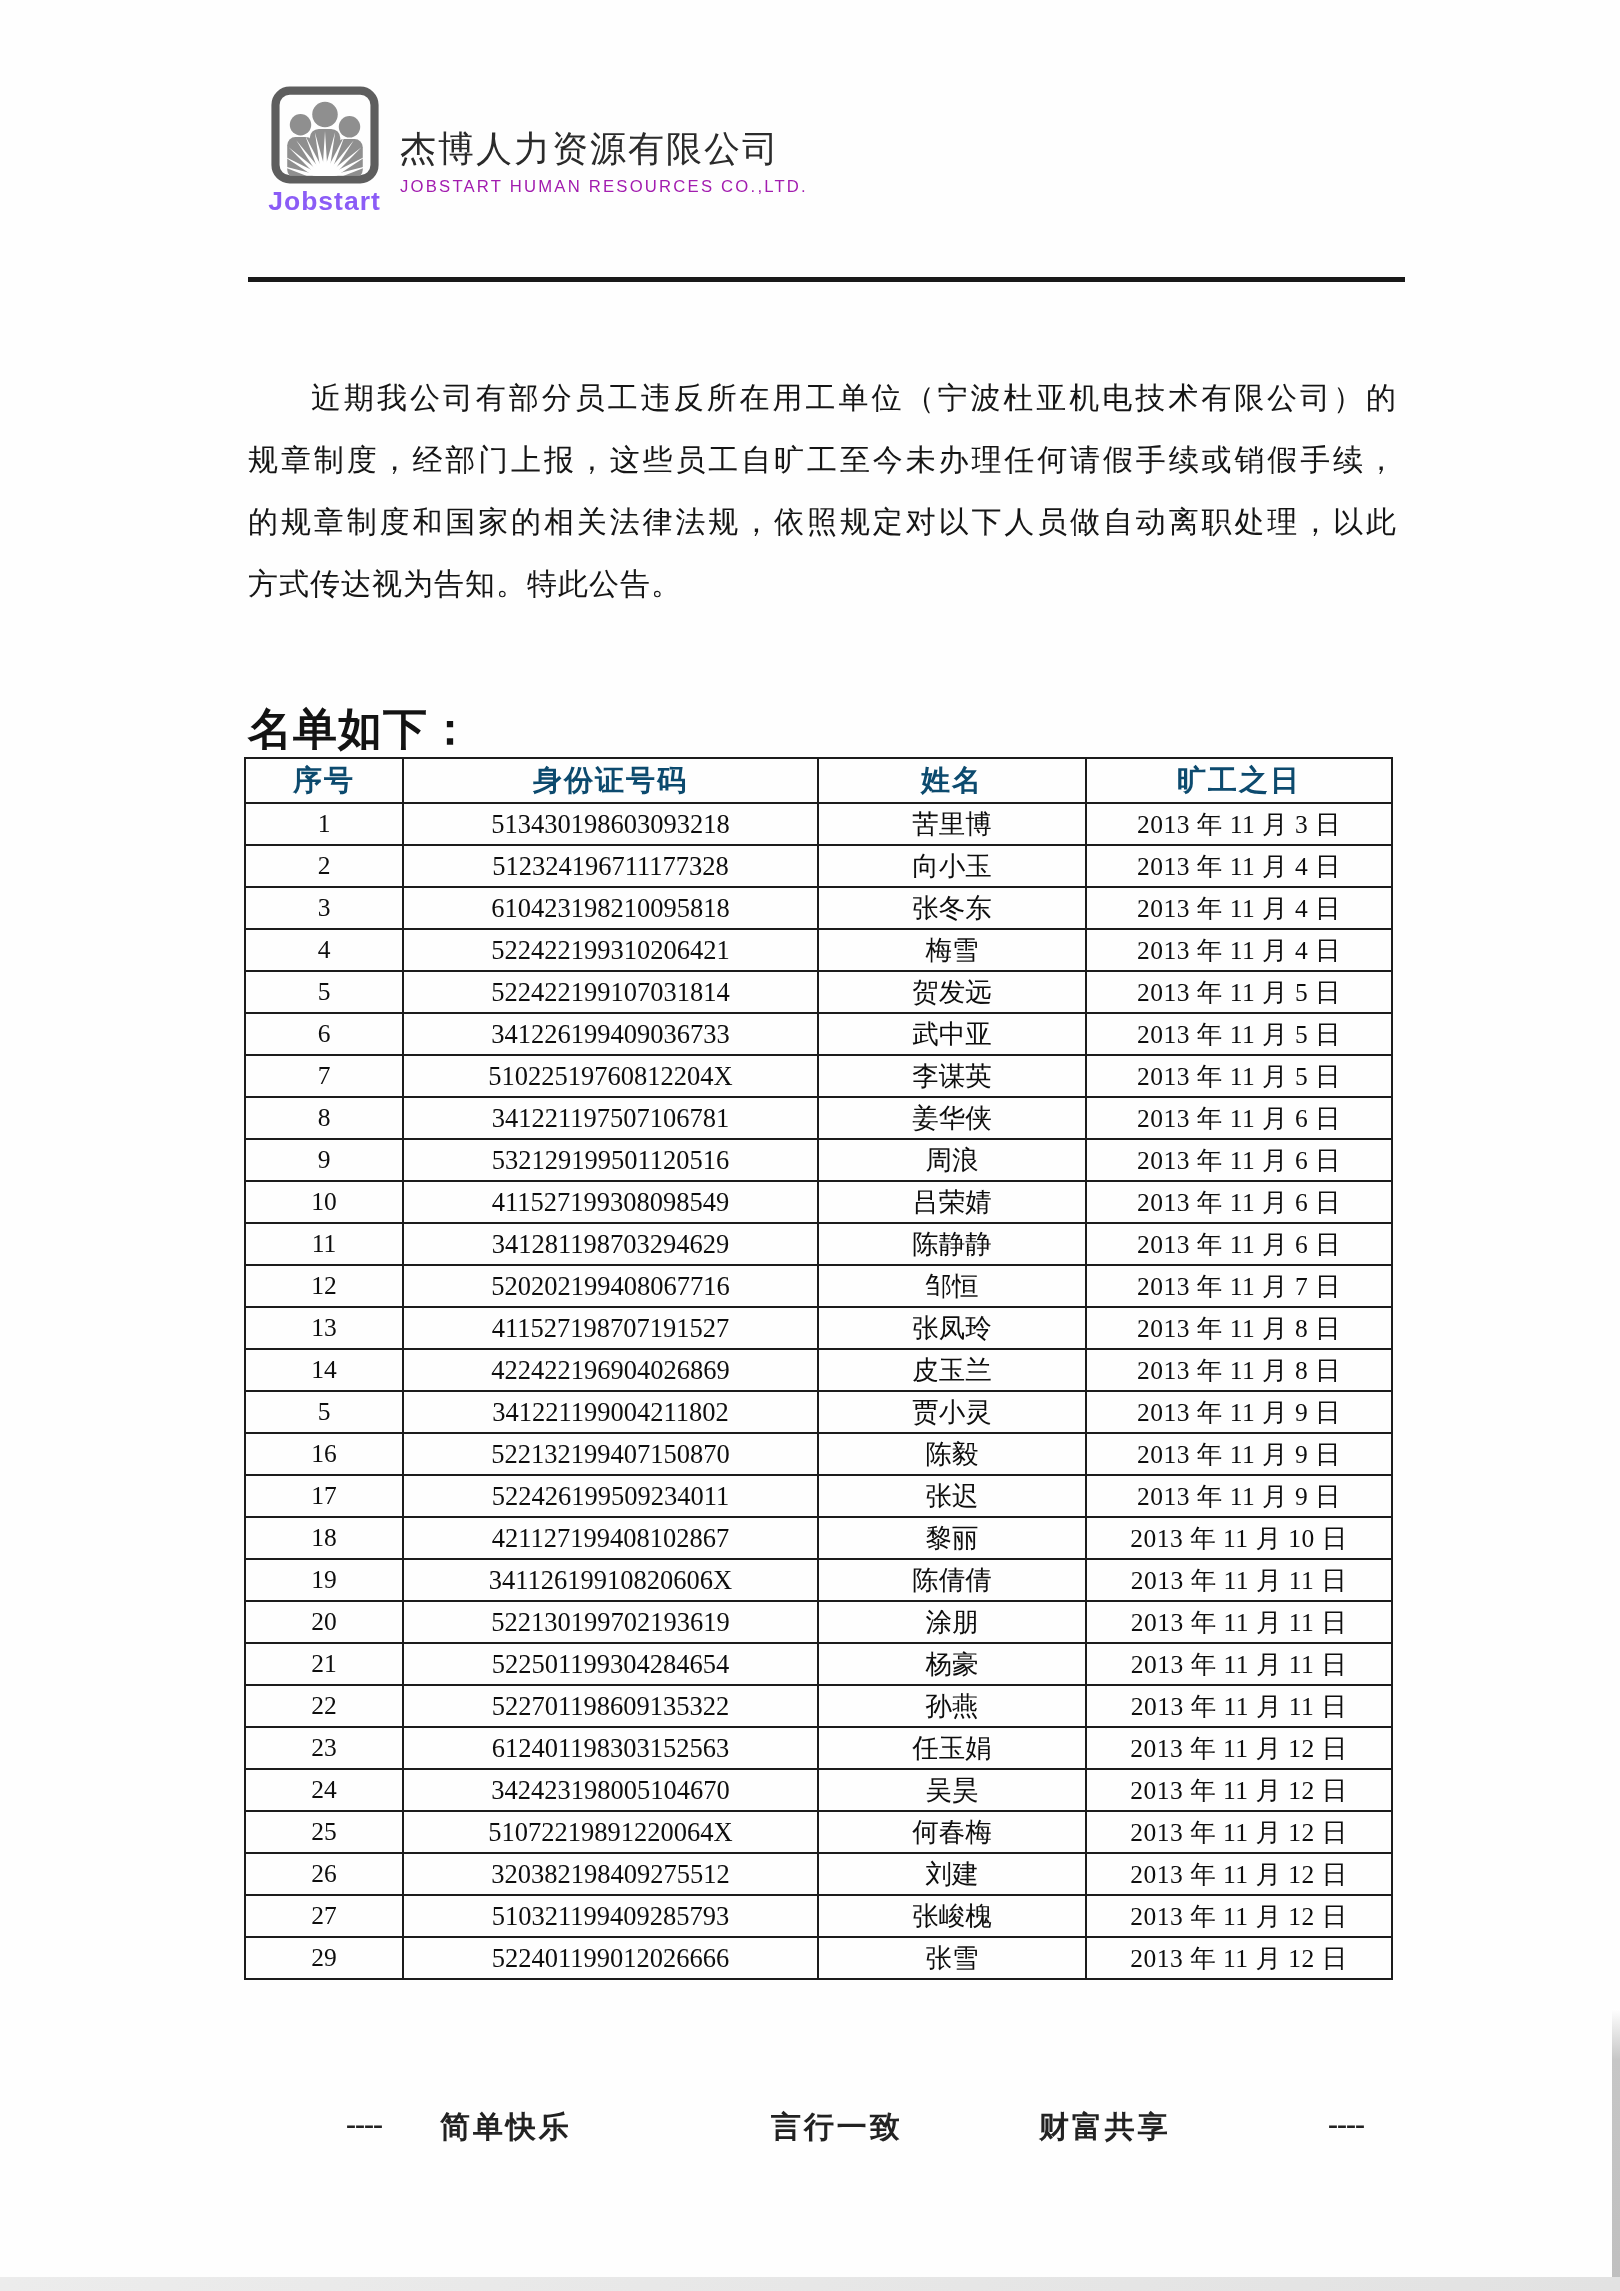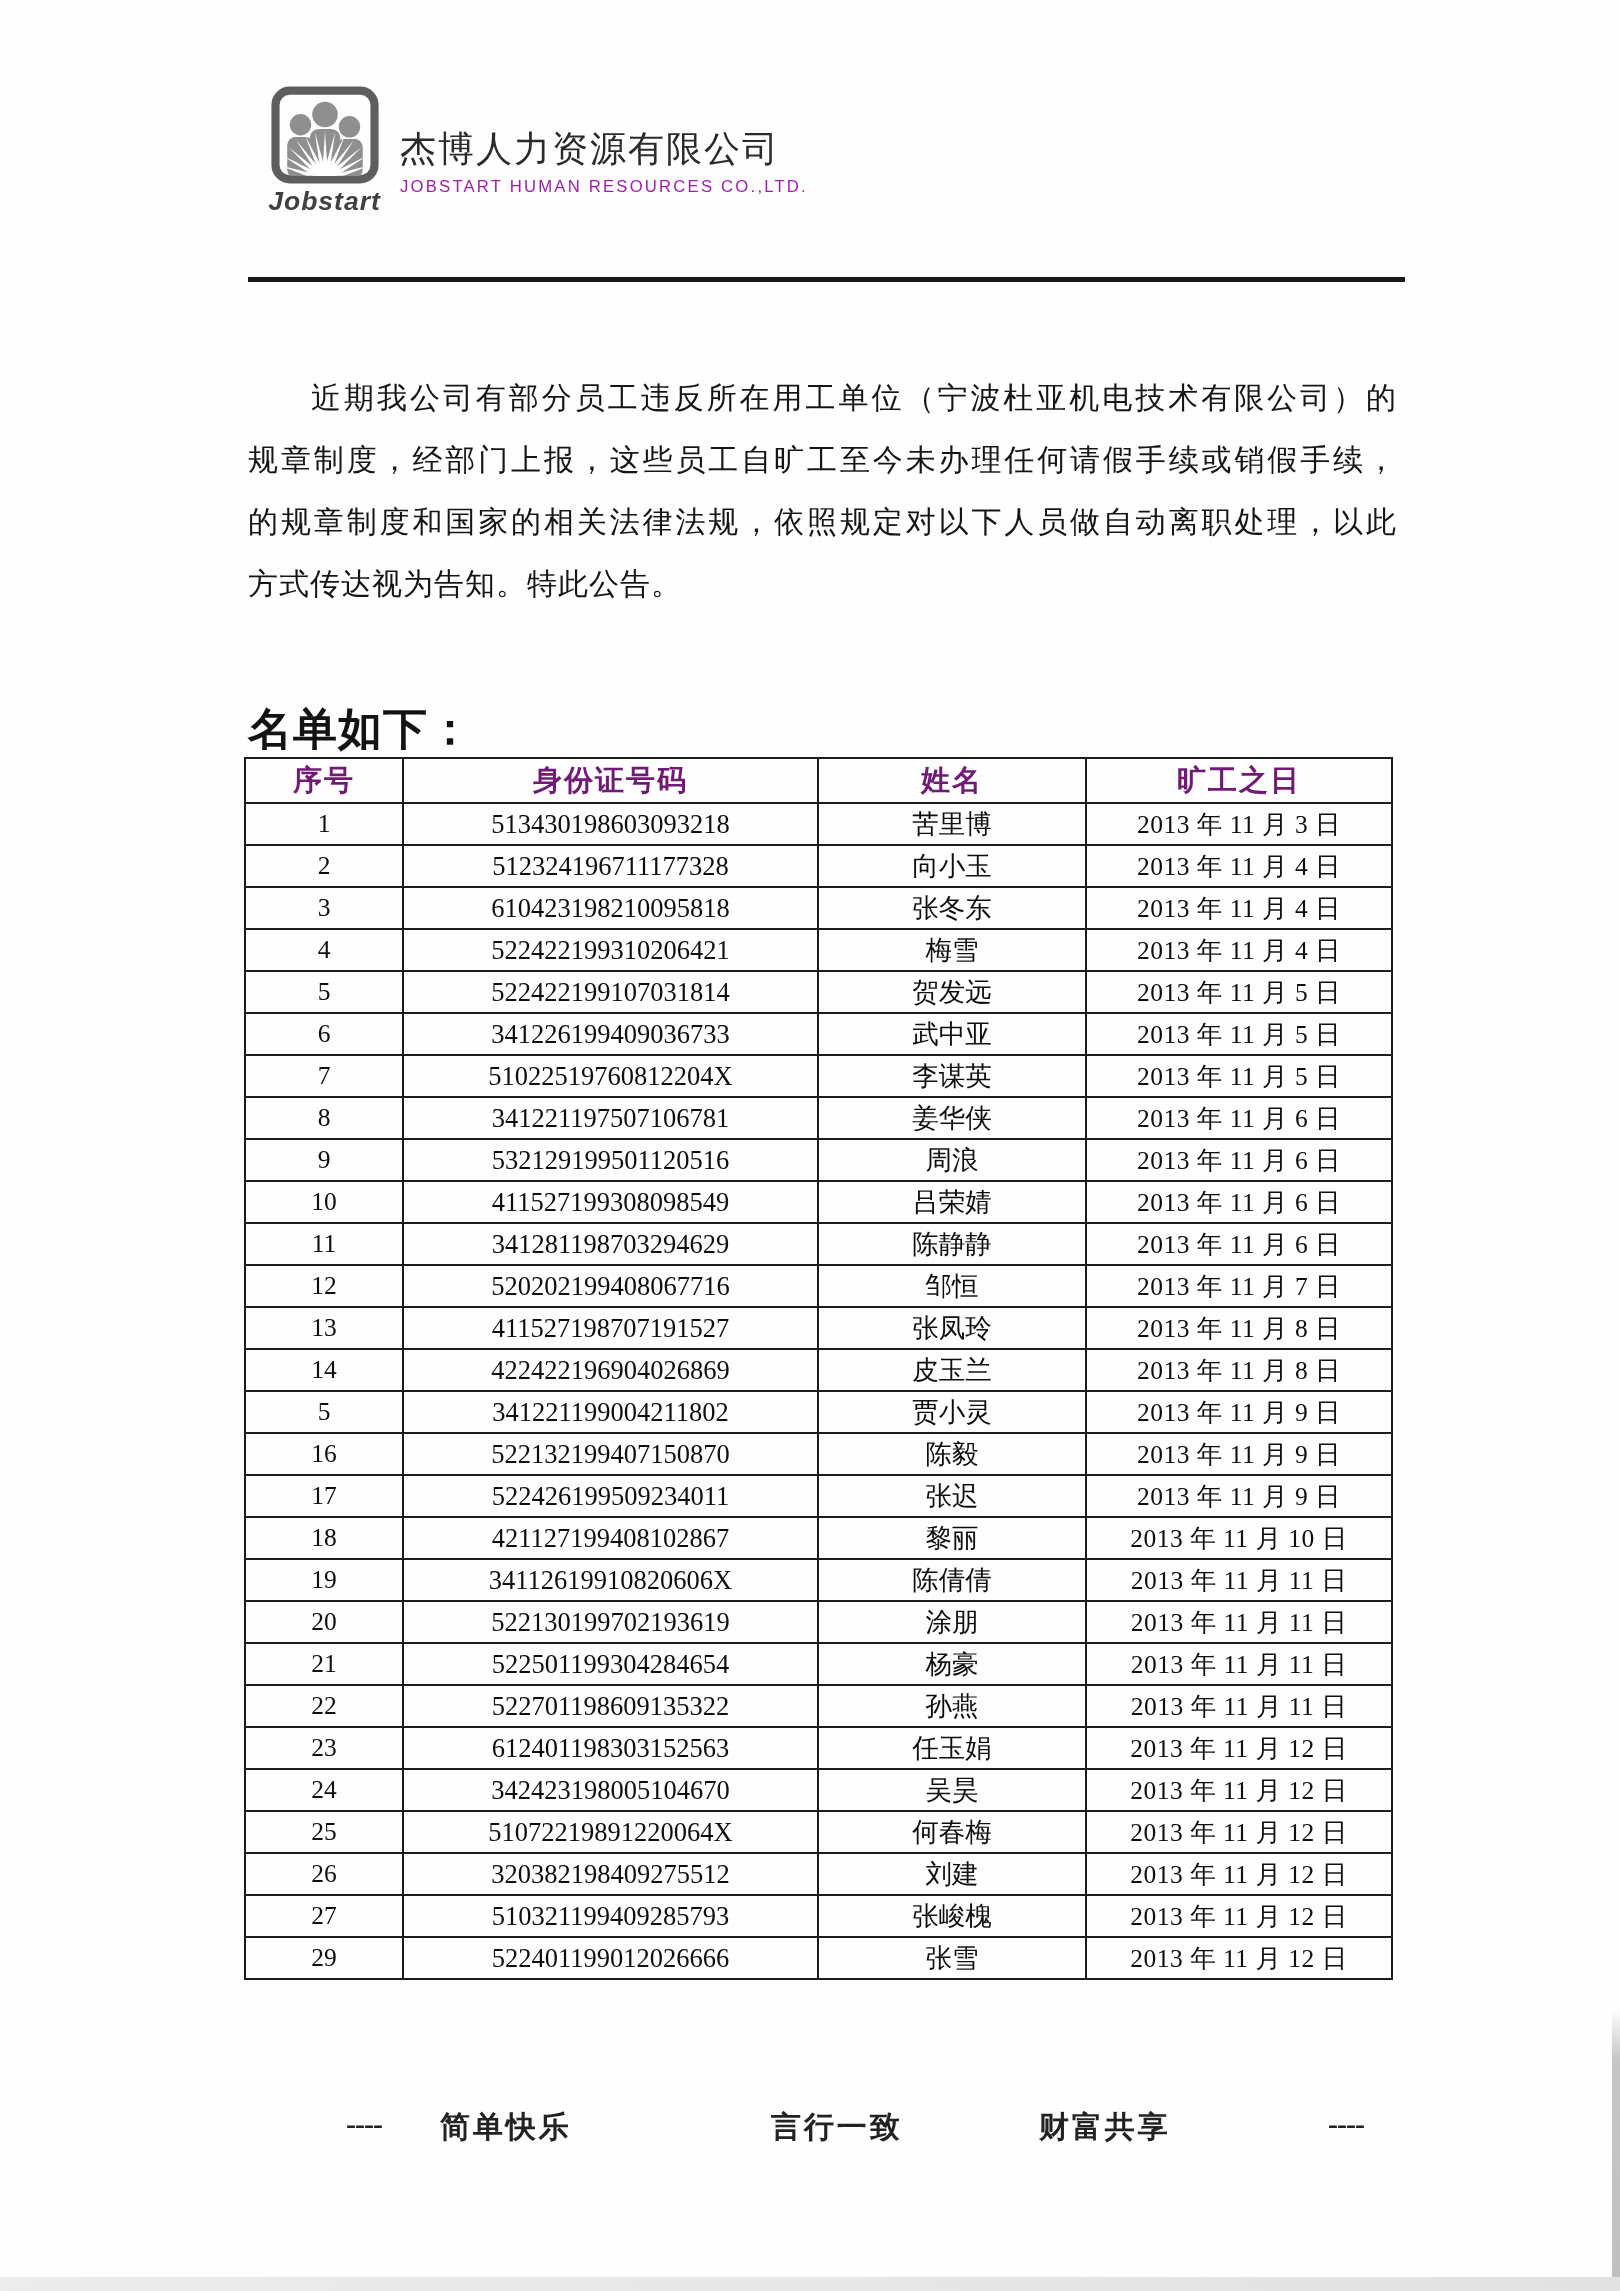--- a/index.html
+++ b/index.html
@@ -4,21 +4,21 @@
 <style>
   html,body{margin:0;padding:0;background:#ffffff;}
   .page{
     position:relative;width:1620px;height:2292px;background:#fefefe;
     overflow:hidden;font-family:"Liberation Serif",serif;color:#111;
   }
   
   .logo-block{position:absolute;left:263px;top:86px;width:123px;text-align:center;}
   .logo-svg{display:block;margin:0 auto;width:110px;height:98px;}
   .logo-word{font-family:"Liberation Sans",sans-serif;font-weight:bold;
-    font-size:26.5px;color:#404040;letter-spacing:1px;margin-top:2px;font-style:italic;}
+    font-size:26.5px;color:#8b5cf6;letter-spacing:1px;margin-top:2px;}
   .company{position:absolute;left:400px;top:125px;}
   .company-zh{font-family:"Liberation Sans",sans-serif;font-size:36px;color:#2b2b2b;
     letter-spacing:2px;white-space:nowrap;}
   .company-en{font-family:"Liberation Sans",sans-serif;font-size:16.7px;color:#a21caf;
     letter-spacing:2.2px;margin-top:2.9px;white-space:nowrap;}
   
   .top-rule{position:absolute;left:248px;top:277px;width:1157px;height:4.9px;background:#191919;}
   .doc-title{position:absolute;left:248px;top:290px;width:1157px;text-align:center;
     font-family:"Liberation Sans",sans-serif;font-weight:bold;font-size:63px;
     letter-spacing:3.9px;color:#161616;}
@@ -33,21 +33,21 @@
   
   .roster{position:absolute;left:244px;top:757px;width:1146px;
     border-collapse:collapse;table-layout:fixed;}
   .roster col.c0{width:158px}.roster col.c1{width:415px}
   .roster col.c2{width:268px}.roster col.c3{width:306px}
   .roster th,.roster td{
     border-left:2px solid #1c1c1c;border-right:2px solid #1c1c1c;
     border-top:2.9px solid #1c1c1c;border-bottom:2.9px solid #1c1c1c;
     text-align:center;vertical-align:middle;padding:0;}
   .roster th{height:43px;font-family:Liberation Serif, serif;
-    font-size:29px;font-weight:bold;color:#701a75;letter-spacing:2px;}
+    font-size:29px;font-weight:bold;color:#0c4a6e;letter-spacing:2px;}
   .roster td{height:40px;font-size:26.5px;color:#0e0e0e;}
   .roster td.idx{font-size:25.5px;}
   .roster td.date{font-size:25.5px;letter-spacing:0.5px;}
   
   .slogan-bar{position:absolute;left:248px;top:2107px;width:1157px;height:39px;
     font-size:30px;font-weight:bold;color:#222;font-family:"Liberation Serif",serif;}
   .slogan-bar span{position:absolute;white-space:nowrap;}
   .dash-l{left:98px;letter-spacing:-1px;}
   .sg0{left:192px;letter-spacing:2.9px;}
   .sg1{left:523px;letter-spacing:2.9px;}

